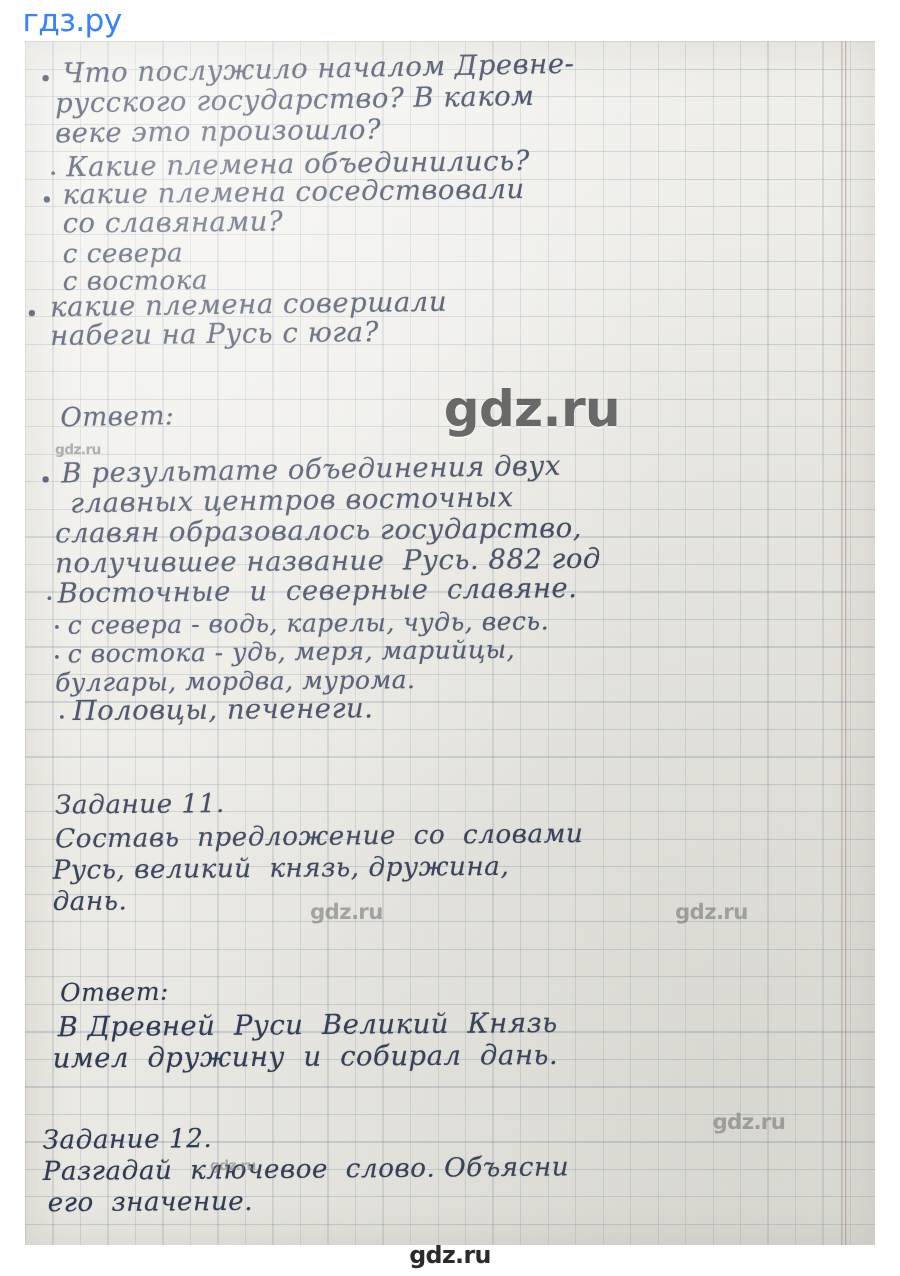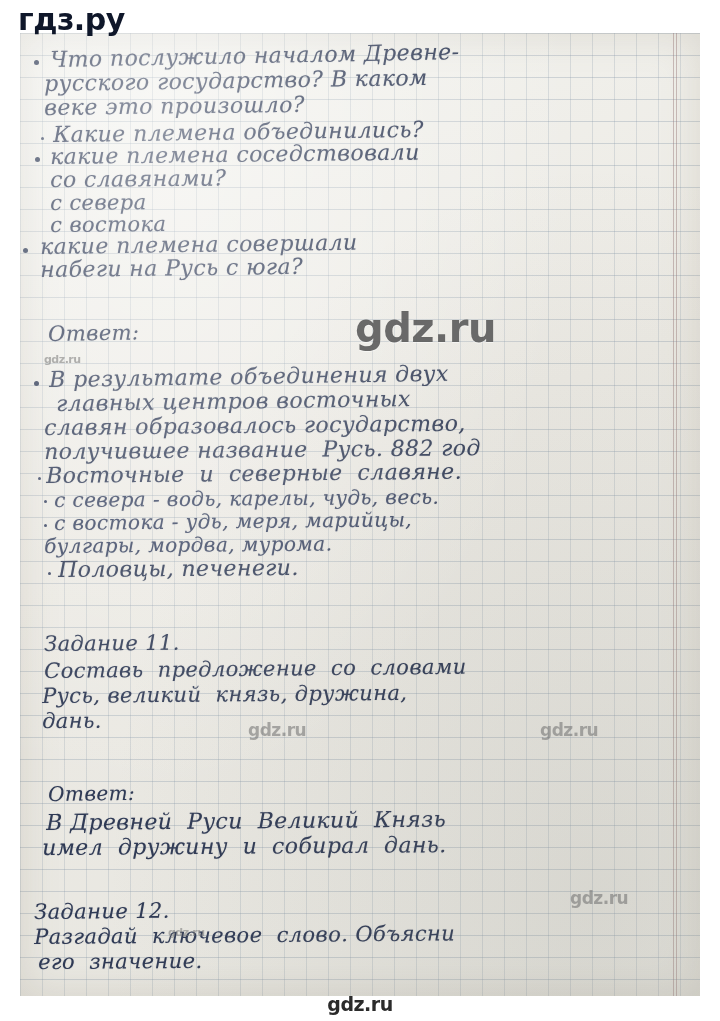--- a/index.html
+++ b/index.html
@@ -14,24 +14,24 @@
     position: relative;
     width: 720px; height: 1021px;
     background: #ffffff;
   }
 
   
   .site-logo {
     position: absolute;
     left: 18px; top: 2px;
     font-family: "DejaVu Sans", sans-serif;
-    font-size: 30px;
-    font-weight: bold;
+    font-size: 25px;
+    font-weight: normal;
     letter-spacing: -0.5px;
-    color: #0f172a;
+    color: #3b82f6;
     z-index: 40;
   }
 
   
   .sheet {
     position: absolute;
     left: 20px; top: 33px;
     width: 680px; height: 963px;
     background:
       repeating-linear-gradient(to bottom,

